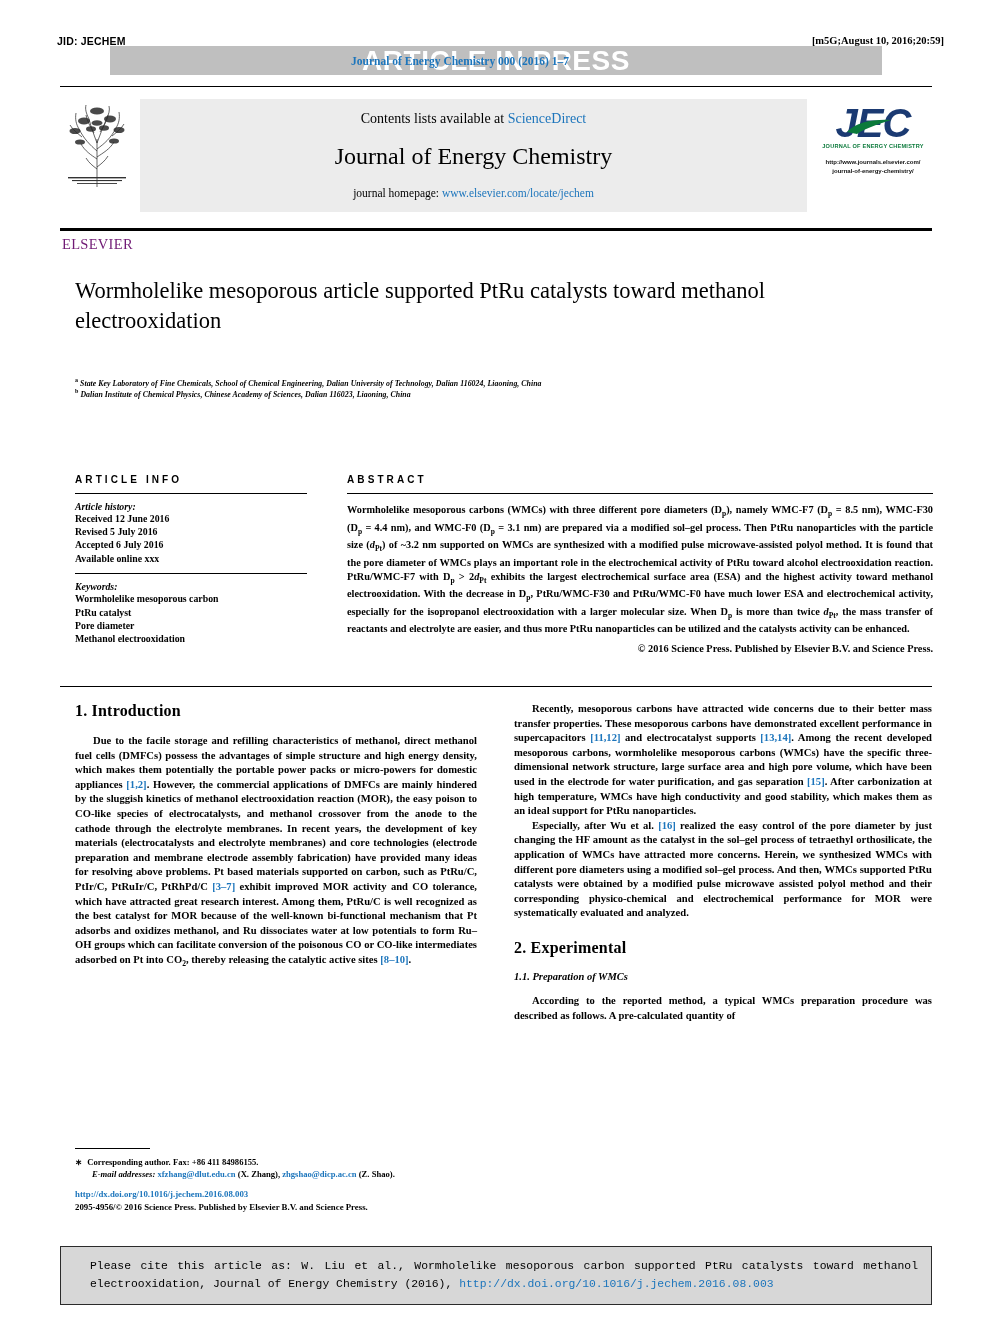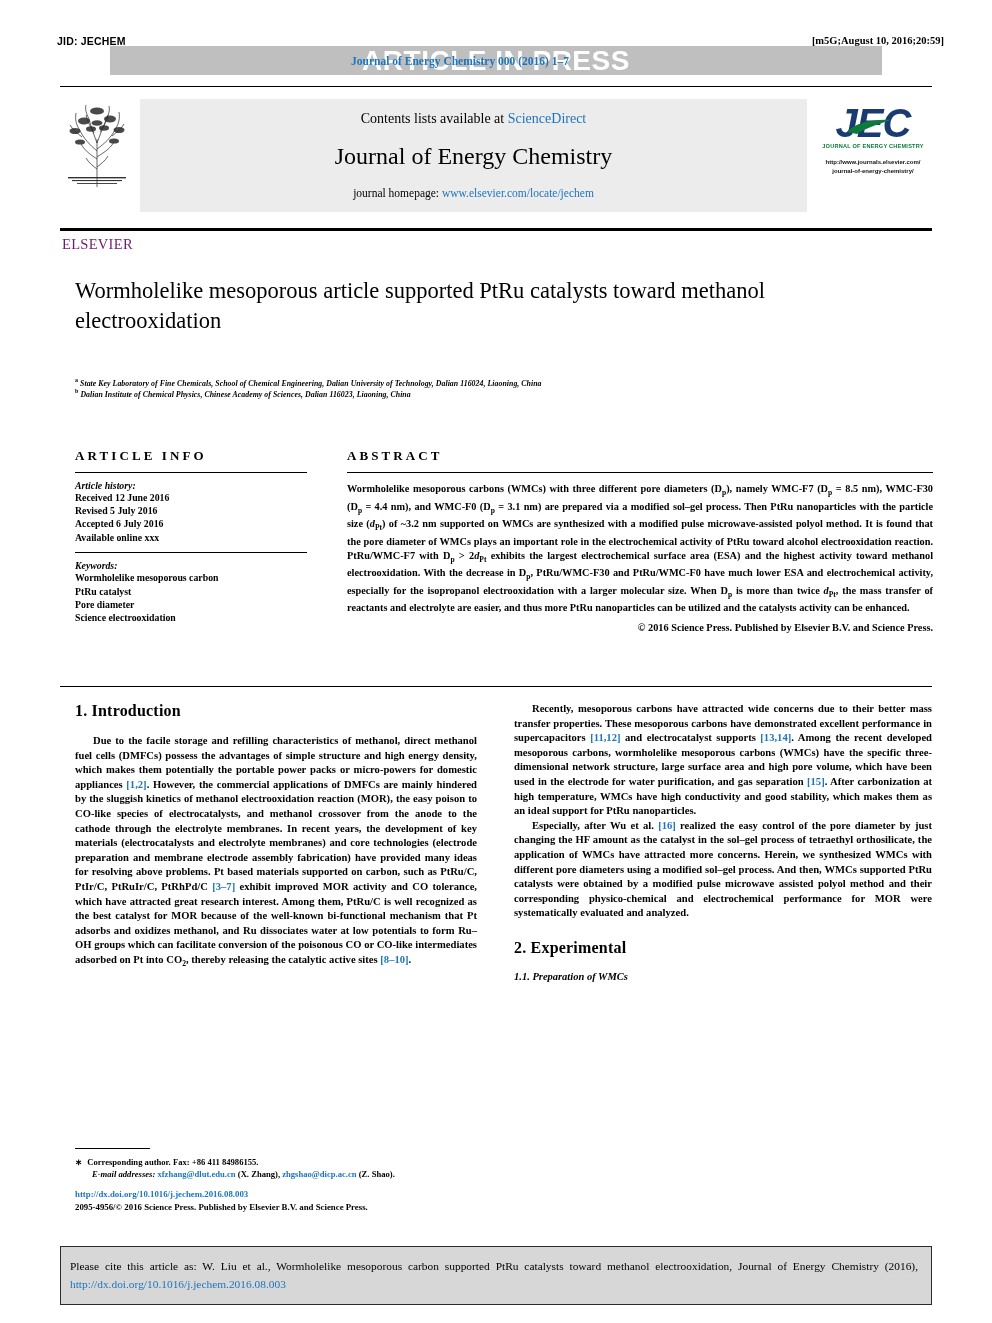--- a/index.html
+++ b/index.html
@@ -244,24 +244,25 @@
     position: absolute;
     left: 0; top: 0;
     width: 232px;
   }
   .col-abs {
     position: absolute;
     left: 272px; top: 0;
     width: 586px;
   }
   .secheader {
-    font-family: Liberation Serif, serif;
-    font-weight: bold;
-    font-size: 13px;
+    font-family: Liberation Sans, sans-serif;
+    font-weight: bold;
+    font-size: 10px;
     letter-spacing: 3.1px;
+    margin-top: 26px;
   }
   .hr-thin {
     height: 1px;
     background: #000;
     margin-top: 8px;
   }
   .hr-med {
     height: 1.6px;
     background: #000;
     margin-top: 8px;
@@ -379,22 +380,22 @@
 
   
   .citebox {
     position: absolute;
     left: 60px;
     top: 1246px;
     width: 872px;
     box-sizing: border-box;
     border: 1px solid #2b2b2b;
     background: #d7d7d7;
-    padding: 10px 13px 11px 9px;
-    font-family: Liberation Serif, serif;
+    padding: 10px 13px 11px 29px;
+    font-family: Liberation Mono, monospace;
     font-size: 11.4px;
     line-height: 18px;
     text-align: justify;
   }
   .citebox .doi { color: #1c75bc; }
 </style>
 </head>
 <body>
 
 <div class="page">
@@ -489,21 +490,21 @@
       <div class="ital-lead">Article history:</div>
       <div class="info-line">Received 12 June 2016</div>
       <div class="info-line">Revised 5 July 2016</div>
       <div class="info-line">Accepted 6 July 2016</div>
       <div class="info-line">Available online xxx</div>
       <div class="hr-med"></div>
       <div class="ital-lead">Keywords:</div>
       <div class="info-line">Wormholelike mesoporous carbon</div>
       <div class="info-line">PtRu catalyst</div>
       <div class="info-line">Pore diameter</div>
-      <div class="info-line">Science electrooxidation</div>
+      <div class="info-line">Methanol electrooxidation</div>
     </div>
 
     <div class="col-abs">
       <div class="secheader">ABSTRACT</div>
       <div class="hr-thin"></div>
       <div class="abs-body">Wormholelike mesoporous carbons (WMCs) with three different pore diameters (D<sub>p</sub>), namely WMC-F7 (D<sub>p</sub> = 8.5 nm), WMC-F30 (D<sub>p</sub> = 4.4 nm), and WMC-F0 (D<sub>p</sub> = 3.1 nm) are prepared via a modified sol–gel process. Then PtRu nanoparticles with the particle size (<i>d</i><sub>Pt</sub>) of ~3.2 nm supported on WMCs are synthesized with a modified pulse microwave-assisted polyol method. It is found that the pore diameter of WMCs plays an important role in the electrochemical activity of PtRu toward alcohol electrooxidation reaction. PtRu/WMC-F7 with D<sub>p</sub> &gt; 2<i>d</i><sub>Pt</sub> exhibits the largest electrochemical surface area (ESA) and the highest activity toward methanol electrooxidation. With the decrease in D<sub>p</sub>, PtRu/WMC-F30 and PtRu/WMC-F0 have much lower ESA and electrochemical activity, especially for the isopropanol electrooxidation with a larger molecular size. When D<sub>p</sub> is more than twice <i>d</i><sub>Pt</sub>, the mass transfer of reactants and electrolyte are easier, and thus more PtRu nanoparticles can be utilized and the catalysts activity can be enhanced.</div>
       <div class="abs-copy">© 2016 Science Press. Published by Elsevier B.V. and Science Press.</div>
     </div>
   </div>
 
@@ -512,20 +513,21 @@
   <div class="colL">
     <h2 class="sec">1. Introduction</h2>
     <p class="body">Due to the facile storage and refilling characteristics of methanol, direct methanol fuel cells (DMFCs) possess the advantages of simple structure and high energy density, which makes them potentially the portable power packs or micro-powers for domestic appliances <span class="ref">[1,2]</span>. However, the commercial applications of DMFCs are mainly hindered by the sluggish kinetics of methanol electrooxidation reaction (MOR), the easy poison to CO-like species of electrocatalysts, and methanol crossover from the anode to the cathode through the electrolyte membranes. In recent years, the development of key materials (electrocatalysts and electrolyte membranes) and core technologies (electrode preparation and membrane electrode assembly fabrication) have provided many ideas for resolving above problems. Pt based materials supported on carbon, such as PtRu/C, PtIr/C, PtRuIr/C, PtRhPd/C <span class="ref">[3–7]</span> exhibit improved MOR activity and CO tolerance, which have attracted great research interest. Among them, PtRu/C is well recognized as the best catalyst for MOR because of the well-known bi-functional mechanism that Pt adsorbs and oxidizes methanol, and Ru dissociates water at low potentials to form Ru–OH groups which can facilitate conversion of the poisonous CO or CO-like intermediates adsorbed on Pt into CO<sub>2</sub>, thereby releasing the catalytic active sites <span class="ref">[8–10]</span>.</p>
   </div>
 
   <div class="colR">
     <p class="body">Recently, mesoporous carbons have attracted wide concerns due to their better mass transfer properties. These mesoporous carbons have demonstrated excellent performance in supercapacitors <span class="ref">[11,12]</span> and electrocatalyst supports <span class="ref">[13,14]</span>. Among the recent developed mesoporous carbons, wormholelike mesoporous carbons (WMCs) have the specific three-dimensional network structure, large surface area and high pore volume, which have been used in the electrode for water purification, and gas separation <span class="ref">[15]</span>. After carbonization at high temperature, WMCs have high conductivity and good stability, which makes them as an ideal support for PtRu nanoparticles.</p>
     <p class="body">Especially, after Wu et al. <span class="ref">[16]</span> realized the easy control of the pore diameter by just changing the HF amount as the catalyst in the sol–gel process of tetraethyl orthosilicate, the application of WMCs have attracted more concerns. Herein, we synthesized WMCs with different pore diameters using a modified sol–gel process. And then, WMCs supported PtRu catalysts were obtained by a modified pulse microwave assisted polyol method and their corresponding physico-chemical and electrochemical performance for MOR were systematically evaluated and analyzed.</p>
     <h2 class="sec" style="margin-top:18px">2. Experimental</h2>
     <h3 class="subsec">1.1. Preparation of WMCs</h3>
+    <p class="body">According to the reported method, a typical WMCs preparation procedure was described as follows. A pre-calculated quantity of</p>
   </div>
 
   <div class="fn-rule"></div>
   <div class="footnotes">
     <div>
       <span class="star">∗</span><span>Corresponding author. Fax: +86 411 84986155.</span>
     </div>
     <div class="ind">
       <i>E-mail addresses:</i>
       <span class="ref">xfzhang@dlut.edu.cn</span>

